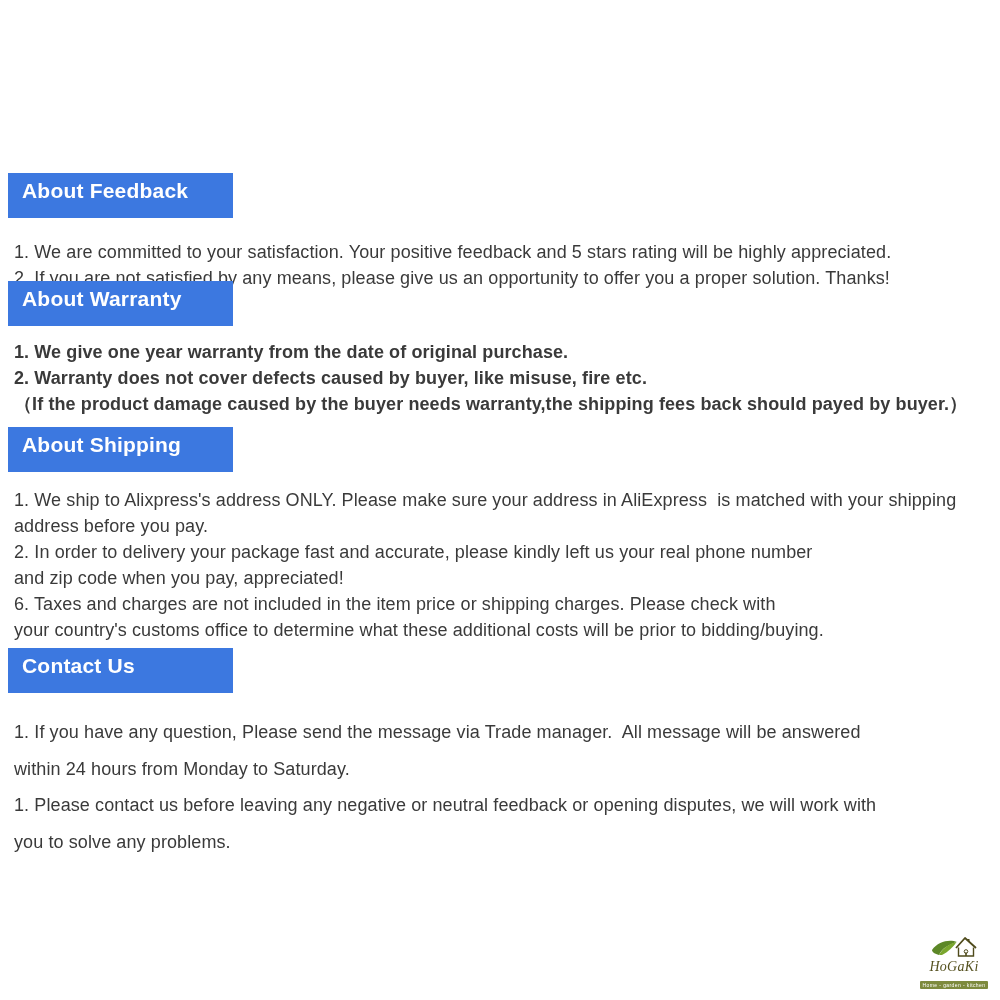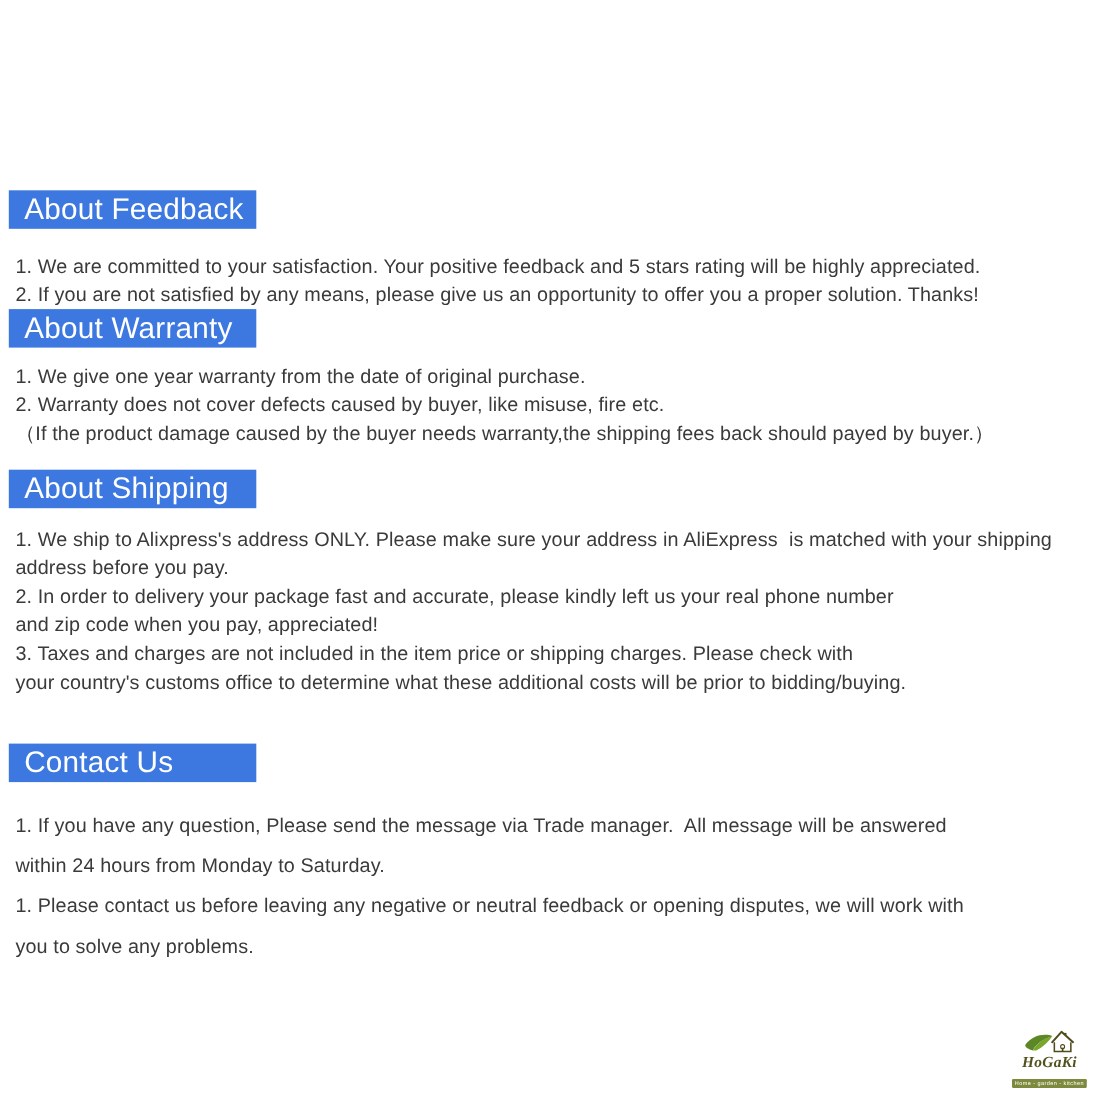--- a/index.html
+++ b/index.html
@@ -19,34 +19,34 @@
     font-family:"Liberation Sans", sans-serif;
   }
   .info-section{
     position:absolute;
     left:8px;
     right:0;
   }
   .info-section:nth-of-type(1){top:173px;}
   .info-section:nth-of-type(2){top:281px;}
   .info-section:nth-of-type(3){top:427px;}
-  .info-section:nth-of-type(4){top:676px;}
+  .info-section:nth-of-type(4){top:648px;}
 
   .banner{
-    width:225px;height:35px;
+    width:225px;height:45px;
     background:var(--banner-bg);
     color:var(--banner-text);
-    font-size:27px;
-    font-weight:400;
+    font-size:21px;
+    font-weight:700;
     line-height:35px;
     padding-left:14px;
     letter-spacing:0.2px;
   }
   .lines{margin-top:21px;}
-  .info-section:nth-of-type(2) .lines{margin-top:13px;}
+  .info-section:nth-of-type(2) .lines{margin-top:13px;font-weight:bold;}
   .info-section:nth-of-type(3) .lines{margin-top:15px;}
   .info-section:nth-of-type(4) .lines{}
   .lines p{
     margin:0;
     padding-left:6px;
     font-size:18px;
     line-height:26px;
     color:var(--body-text);
     white-space:pre;
     letter-spacing:0.1px;
@@ -58,21 +58,21 @@
     right:10px;
     bottom:10px;
     width:72px;
     text-align:center;
     line-height:1;
   }
   .brand-logo svg{display:block;margin:0 auto;}
   .brand-name{
     font-family:"Liberation Serif", serif;
     font-style:italic;
-    font-weight:700;
+    font-weight:400;
     font-size:14px;
     color:var(--logo-text);
     margin-top:1px;
     letter-spacing:0.3px;
   }
   .brand-tagline{
     display:inline-block;
     margin-top:2px;
     background:var(--logo-banner);
     color:#ffffff;
@@ -103,21 +103,21 @@
         <p>（If the product damage caused by the buyer needs warranty,the shipping fees back should payed by buyer.）</p>
       </div>
     </section>
     <section class="info-section">
       <div class="banner">About Shipping</div>
       <div class="lines">
         <p>1. We ship to Alixpress's address ONLY. Please make sure your address in AliExpress  is matched with your shipping</p>
         <p>address before you pay.</p>
         <p>2. In order to delivery your package fast and accurate, please kindly left us your real phone number</p>
         <p>and zip code when you pay, appreciated!</p>
-        <p>3. Taxes and charges are not included in the item price or shipping charges. Please check with</p>
+        <p>6. Taxes and charges are not included in the item price or shipping charges. Please check with</p>
         <p>your country's customs office to determine what these additional costs will be prior to bidding/buying.</p>
       </div>
     </section>
     <section class="info-section loose">
       <div class="banner">Contact Us</div>
       <div class="lines">
         <p>1. If you have any question, Please send the message via Trade manager.  All message will be answered</p>
         <p>within 24 hours from Monday to Saturday.</p>
         <p>1. Please contact us before leaving any negative or neutral feedback or opening disputes, we will work with</p>
         <p>you to solve any problems.</p>

